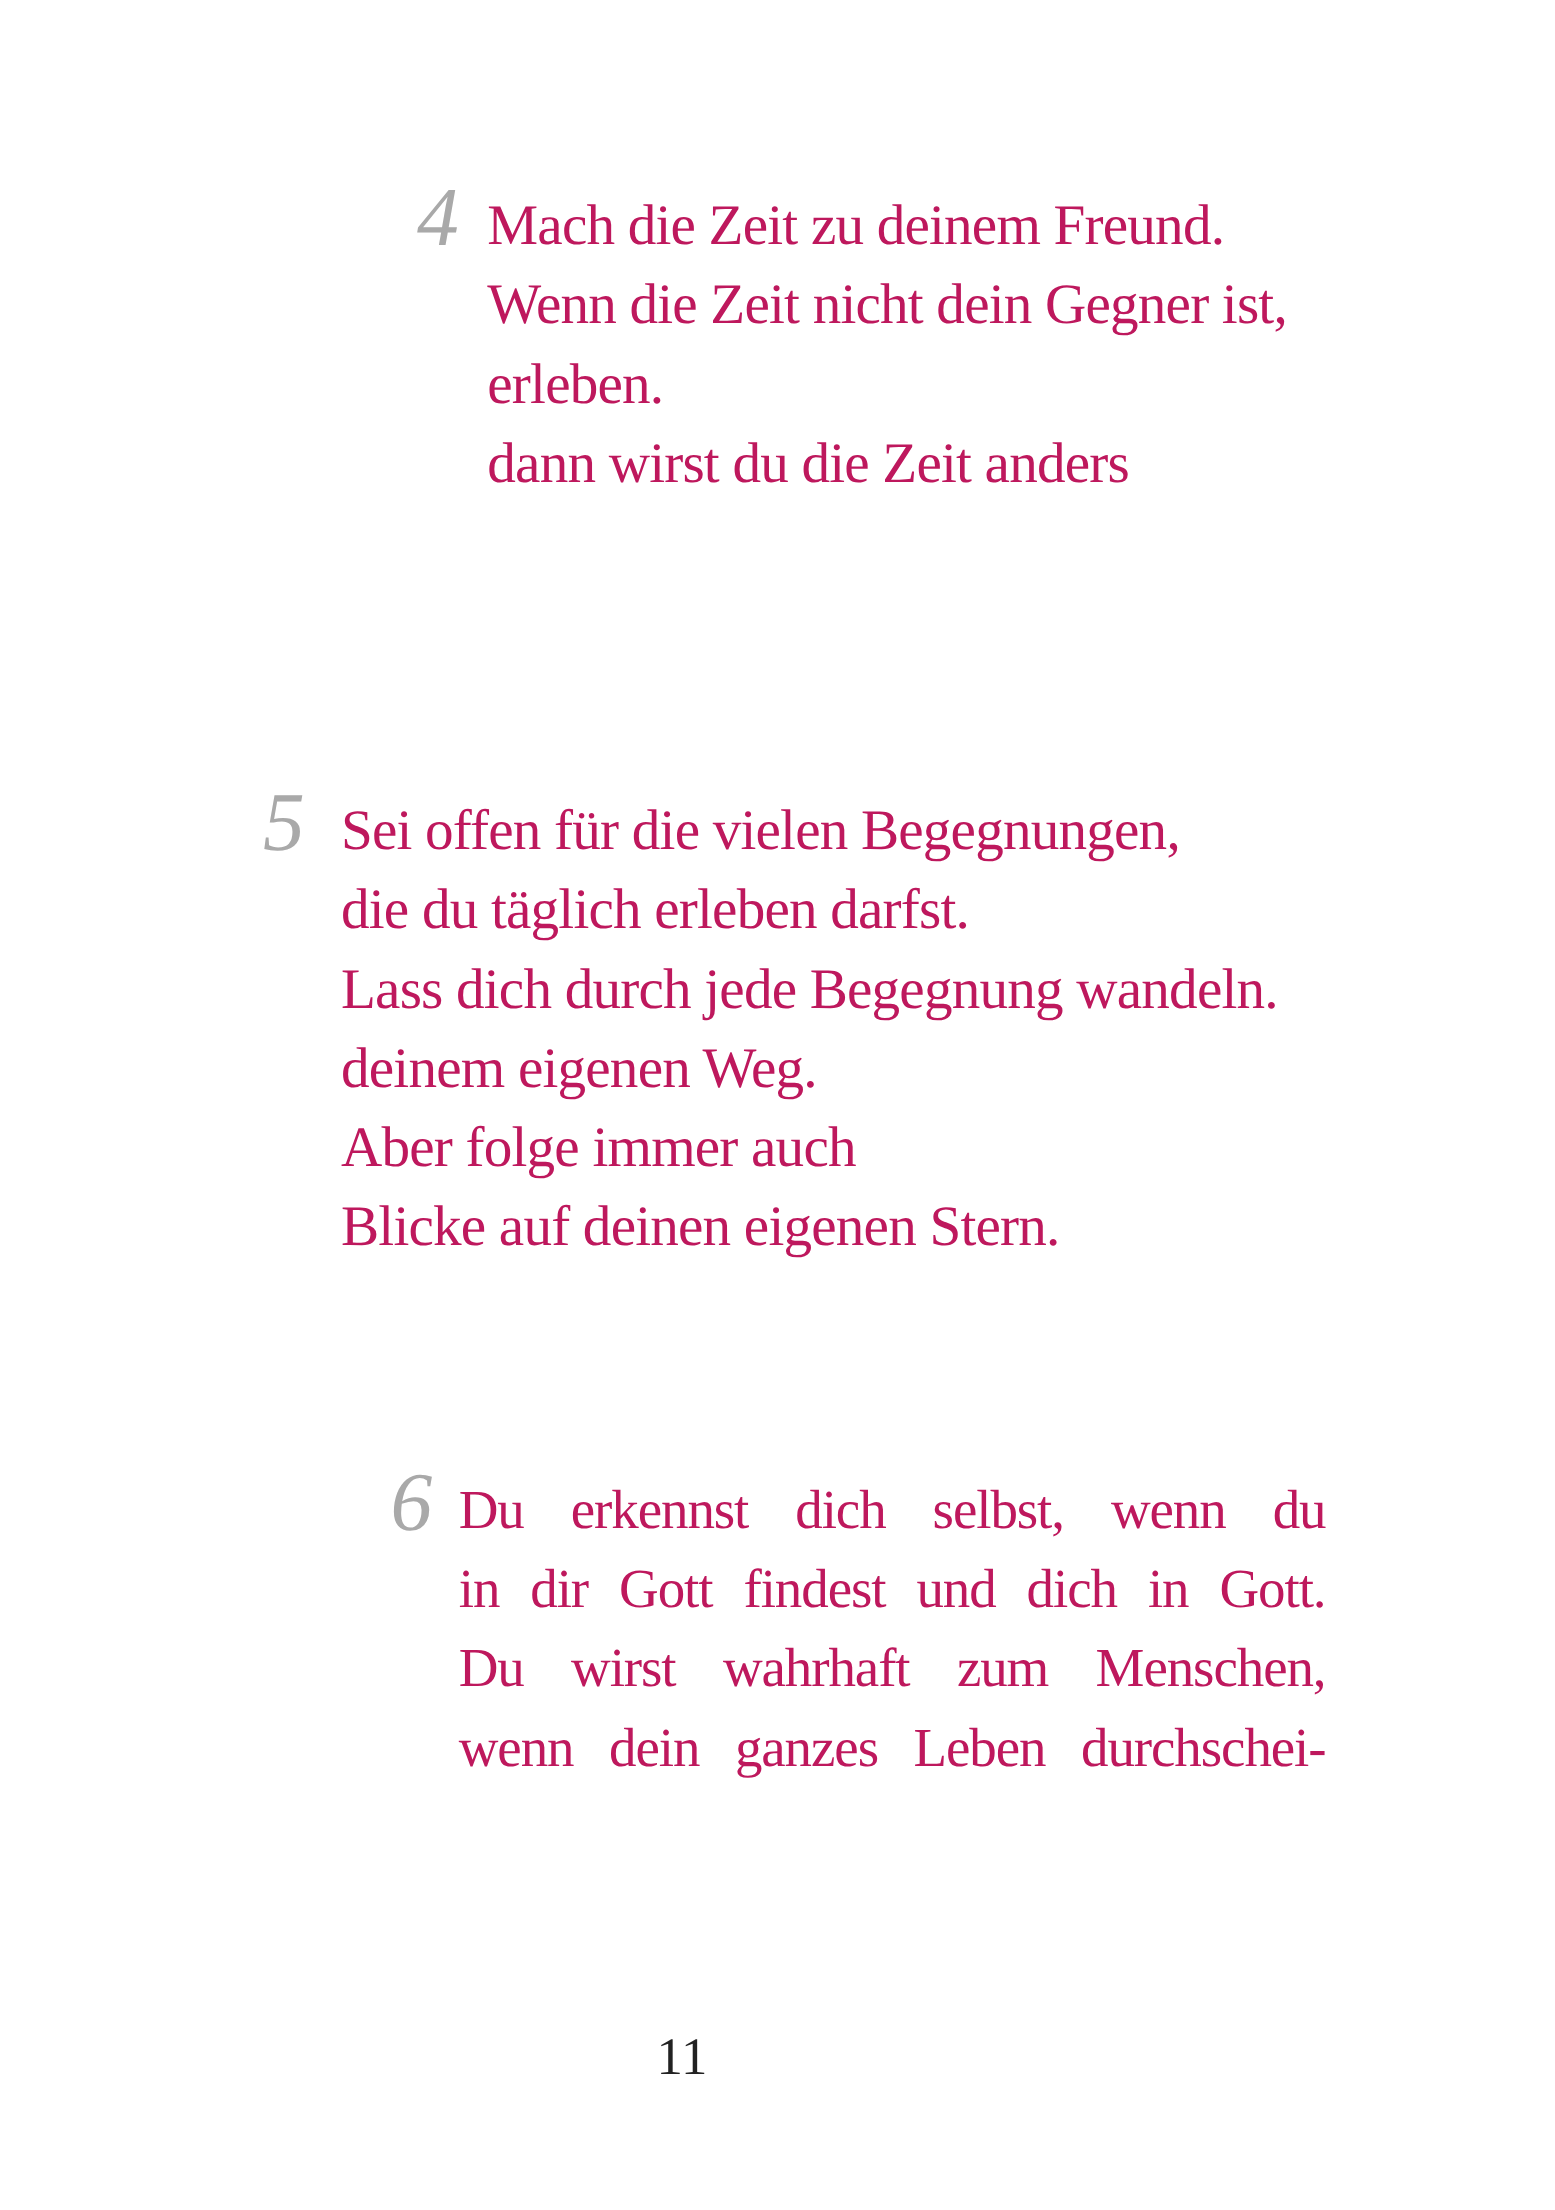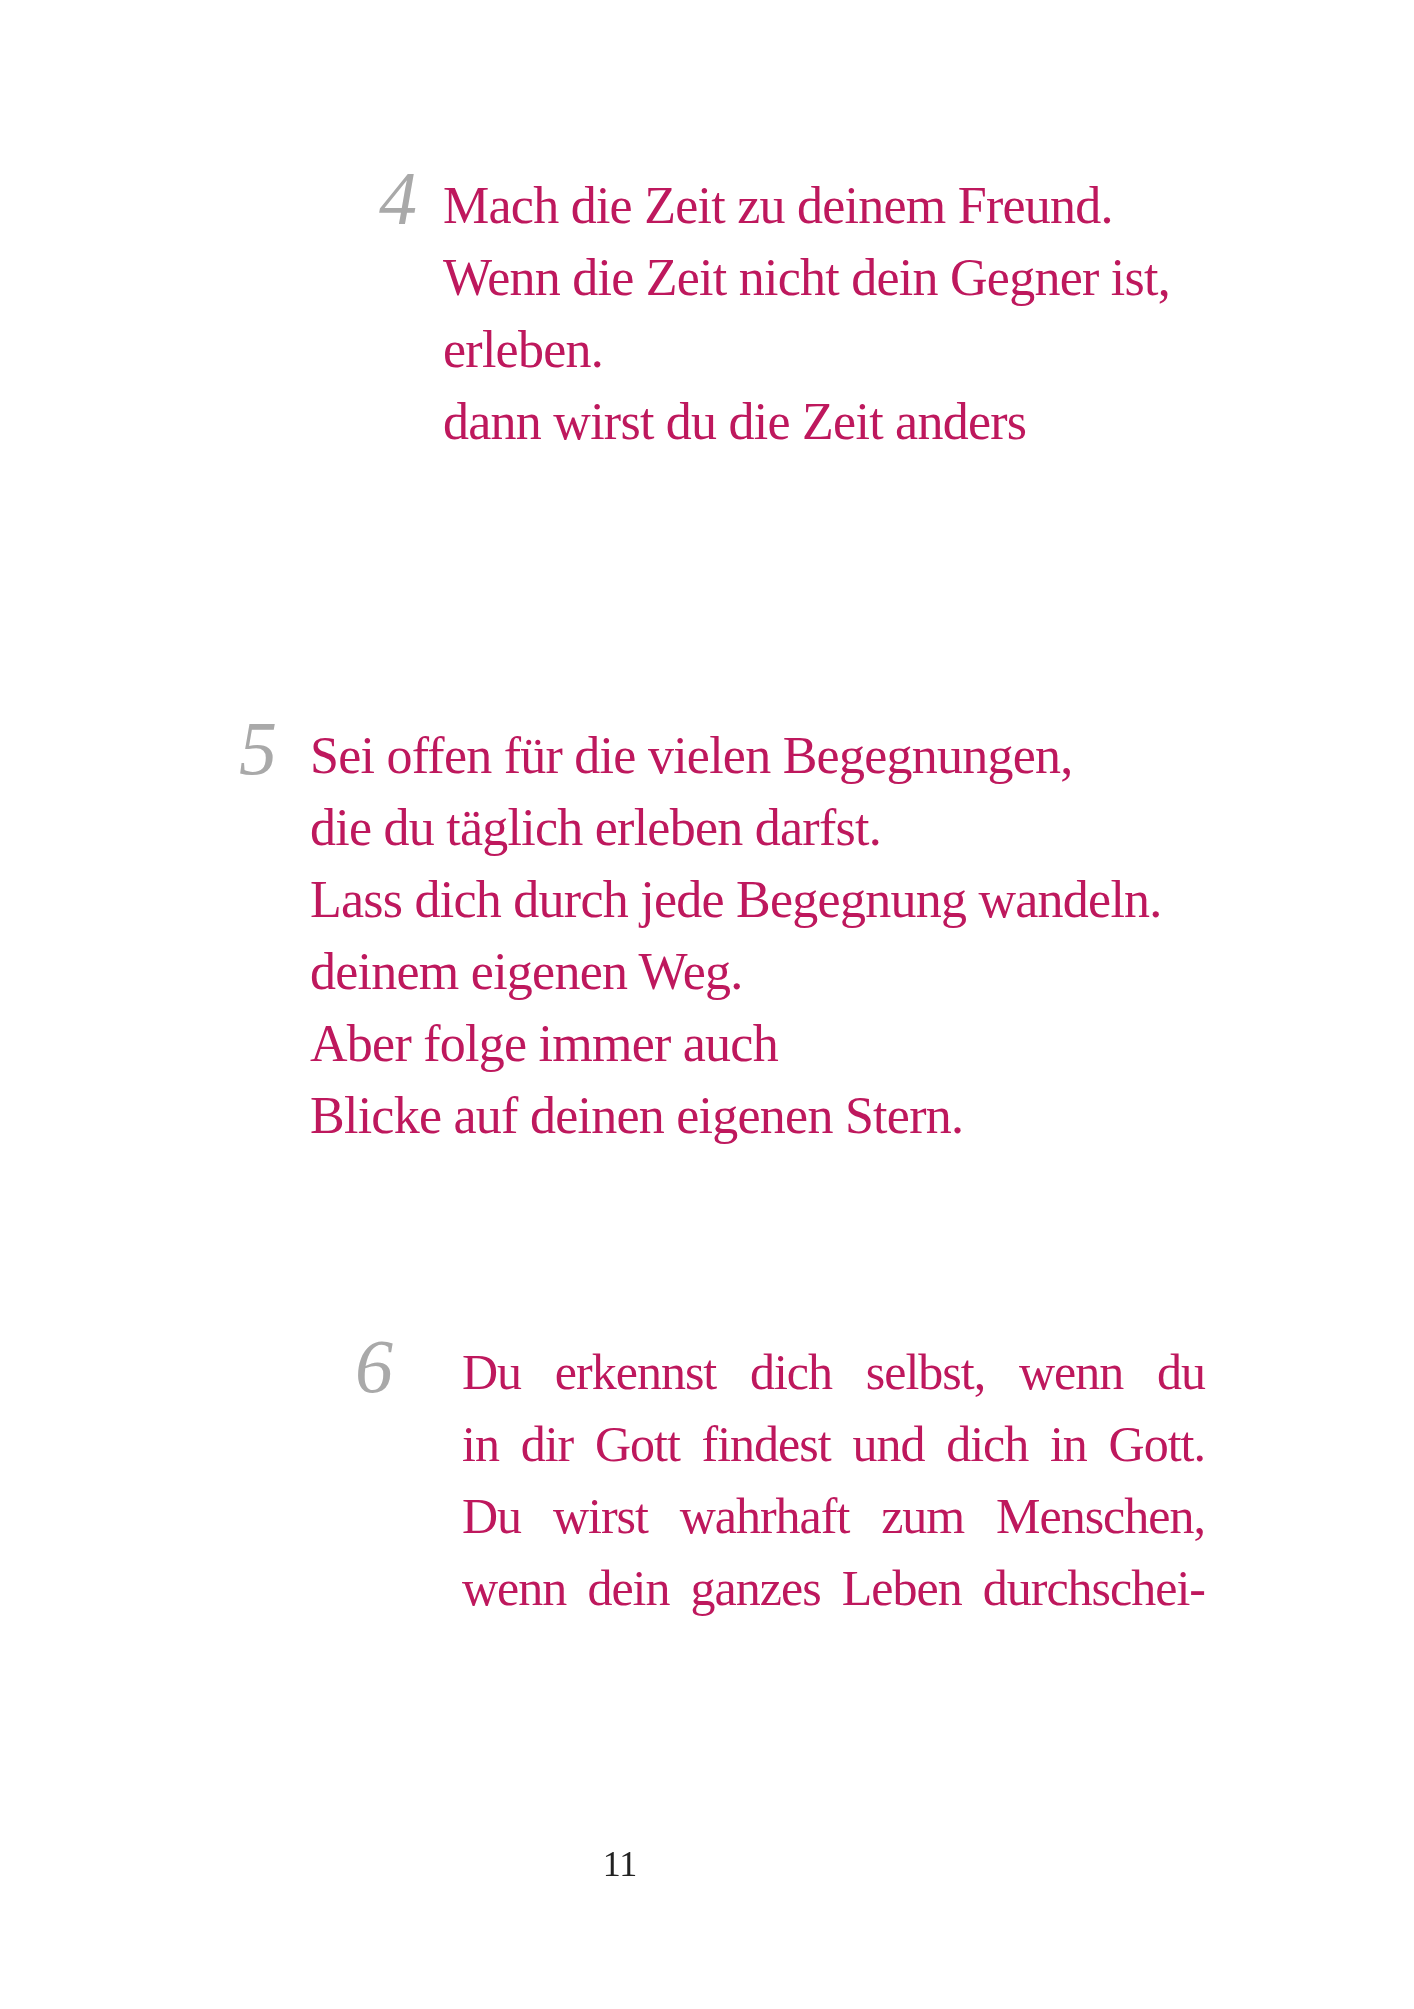--- a/index.html
+++ b/index.html
@@ -37,33 +37,32 @@
     white-space: nowrap;
   }
   
   .text-block.justified {
     width: 788px;
     font-size: 50px;
     letter-spacing: -1px;
   }
   .text-block.justified .line {
     white-space: normal;
-    margin-left: 45px;
   }
   .text-block.justified .line.just {
     text-align: justify;
     text-align-last: justify;
   }
   .folio {
     position: absolute;
     left: 0;
     top: 1846px;
     width: 1240px;
     text-align: center;
-    font-size: 36px;
+    font-size: 48px;
     line-height: 1;
     color: #222222;
     letter-spacing: 0;
   }
 </style>
 </head>
 <body>
 
 <div class="page">
 

